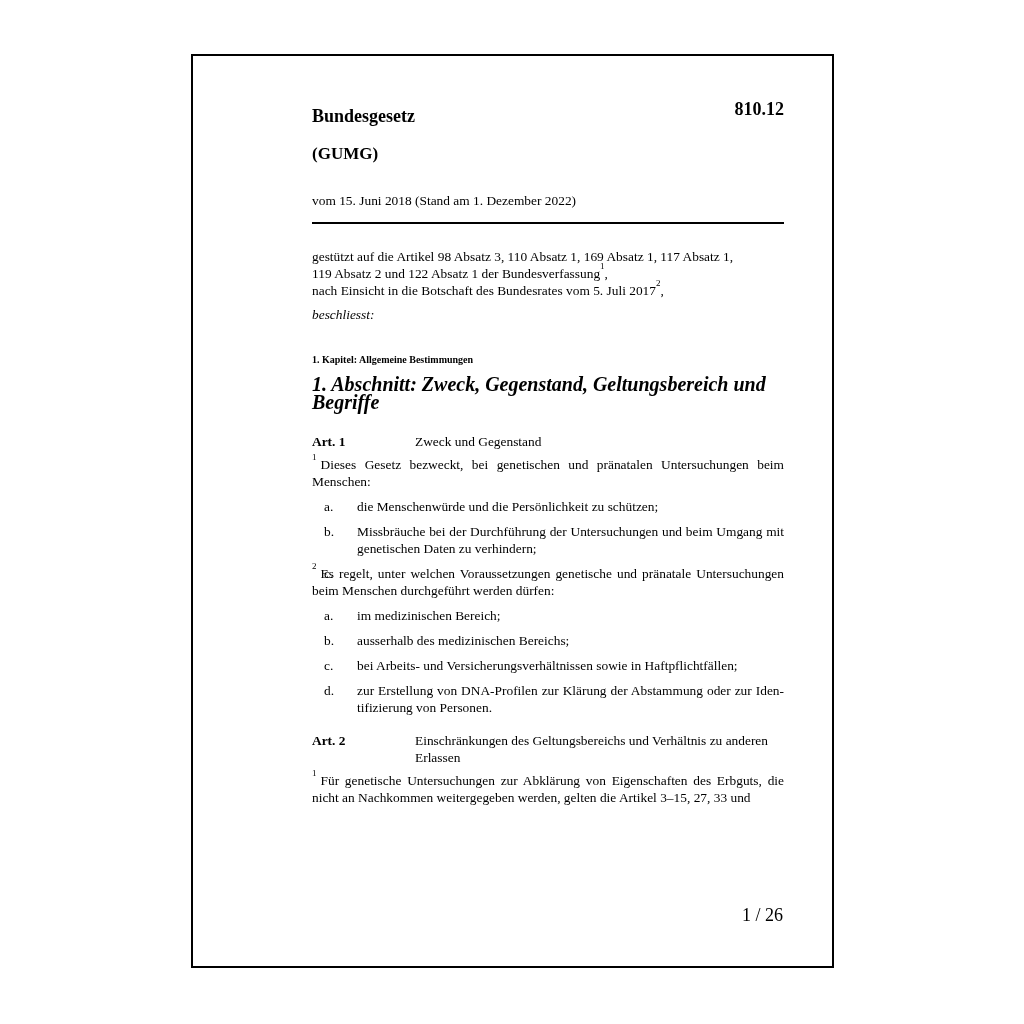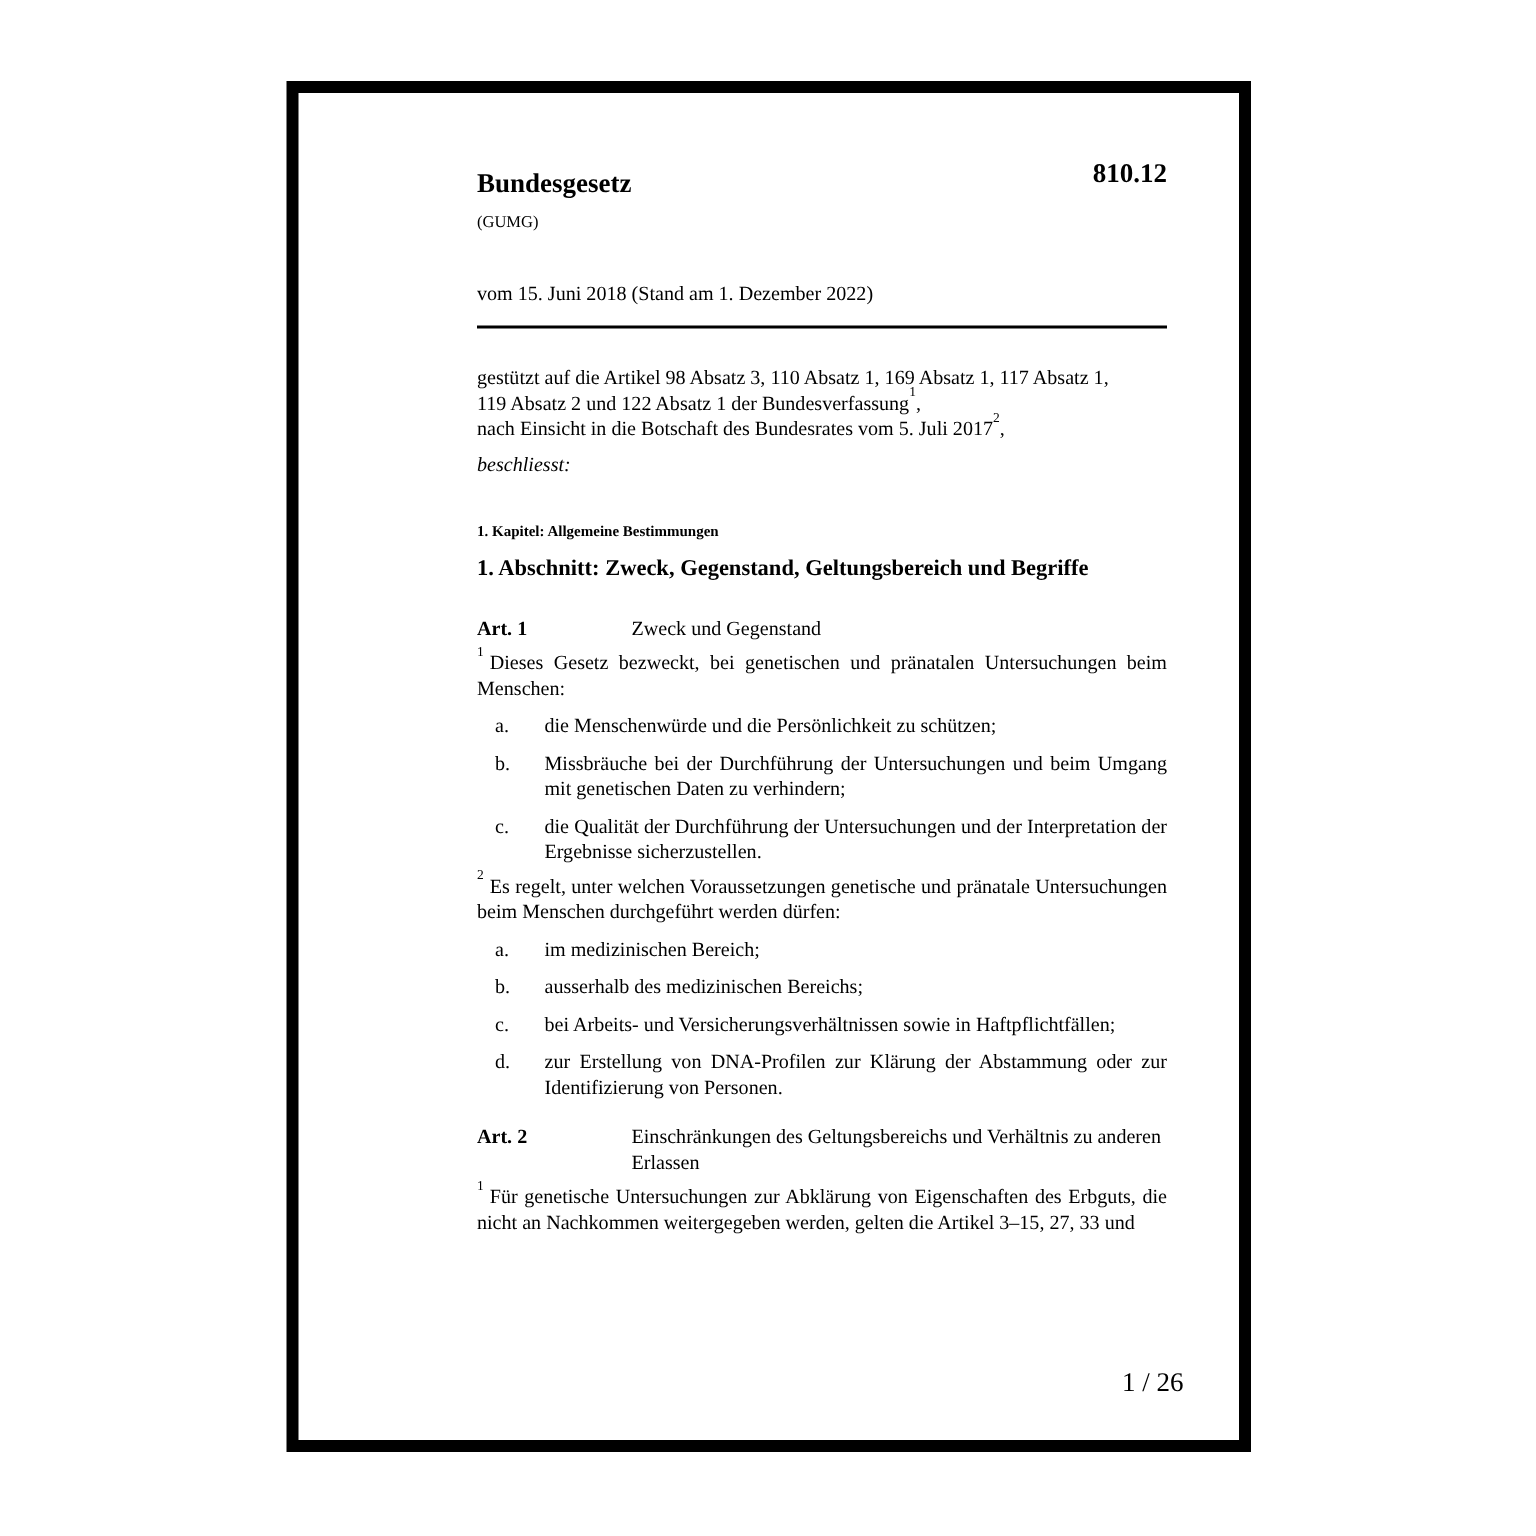--- a/index.html
+++ b/index.html
@@ -1,34 +1,34 @@
 <!DOCTYPE html>
 <html><head>
 <meta charset="utf-8">
 <style>
   * { box-sizing: border-box; }
   html, body { margin:0; padding:0; width:1024px; height:1024px; background:#ffffff;
     font-family:"Liberation Serif", serif; color:#000; }
   .sheet { position:absolute; left:191px; top:54px; width:643px; height:914px;
-    background:#fff; border:8px solid #000000; }
+    background:#fff; border:2px solid #000000; }
   .content { margin:0 48px 0 119px; padding-top:50px; font-size:13.4px; line-height:17px; }
   .doc-header { display:flex; justify-content:space-between; align-items:flex-start; }
   .title { font-size:18px; font-weight:bold; line-height:21px; }
   .code { font-size:18px; font-weight:bold; margin-top:-5px; }
-  .abbr { font-size:11px; font-weight:normal; margin-top:7px; }
+  .abbr { font-size:17px; font-weight:bold; margin-top:18px; }
   .dateline { margin-top:30px; }
   .rule { height:2px; background:#000; margin-top:13px; }
   .preamble { margin-top:24px; }
   .italic { font-style:italic; }
   .pre-lines { margin-top:6px; }
   .pre-lines .pline { white-space:nowrap; }
   sup.fnref { font-size:9px; line-height:0; position:relative; top:-4px; }
   .decree { margin-top:7px; }
   .h-chapter { margin-top:28px; font-size:10px; font-weight:bold; line-height:18px; }
-  .h-section { margin-top:6px; font-size:15px; font-weight:bold; line-height:18px; }
+  .h-section { margin-top:6px; font-size:20px; font-weight:bold; line-height:18px;font-style:italic; }
   .art { display:flex; margin-top:22px;gap:17px; }
   .art2 { margin-top:16px; }
   .art-label { flex:0 0 86px; font-weight:bold; }
   .art-title { flex:1; }
   p.body { margin:6px 0 0 0; text-align:justify; }
   p.body sup.fnref { margin-right:4px; }
   .itemlist { margin-top:2px; }
   .item { position:relative; padding-left:45px; text-align:justify; margin-top:8px; }
   .item .marker { position:absolute; left:12px; }
   .footnotes { position:absolute; left:119px; top:793px; width:471px;
@@ -74,21 +74,21 @@
     <div class="art">
       <div class="art-label">Art. 1</div>
       <div class="art-title">Zweck und Gegenstand</div>
     </div>
 
     <p class="body"><sup class="fnref">1</sup><span>Dieses Gesetz bezweckt, bei genetischen und pränatalen Untersuchungen beim Menschen:</span></p>
 
     <div class="itemlist">
       <div class="item"><span class="marker">a.</span><span>die Menschenwürde und die Persönlichkeit zu schützen;</span></div>
       <div class="item"><span class="marker">b.</span><span>Missbräuche bei der Durchführung der Untersuchungen und beim Umgang mit genetischen Daten zu verhindern;</span></div>
-      <div class="item"><span class="marker">c.</span><span>die Qualität der Durchführung der Untersuchungen und der Interpretation der Ergebnisse sicherzustellen.</span></div>
+      <div class="item"><span class="marker">c.</span></div>
     </div>
 
     <p class="body"><sup class="fnref">2</sup><span>Es regelt, unter welchen Voraussetzungen genetische und pränatale Untersuchungen beim Menschen durchgeführt werden dürfen:</span></p>
 
     <div class="itemlist">
       <div class="item"><span class="marker">a.</span><span>im medizinischen Bereich;</span></div>
       <div class="item"><span class="marker">b.</span><span>ausserhalb des medizinischen Bereichs;</span></div>
       <div class="item"><span class="marker">c.</span><span>bei Arbeits- und Versicherungsverhältnissen sowie in Haftpflichtfällen;</span></div>
       <div class="item"><span class="marker">d.</span><span>zur Erstellung von DNA-Profilen zur Klärung der Abstammung oder zur Iden­tifizierung von Personen.</span></div>
     </div>

